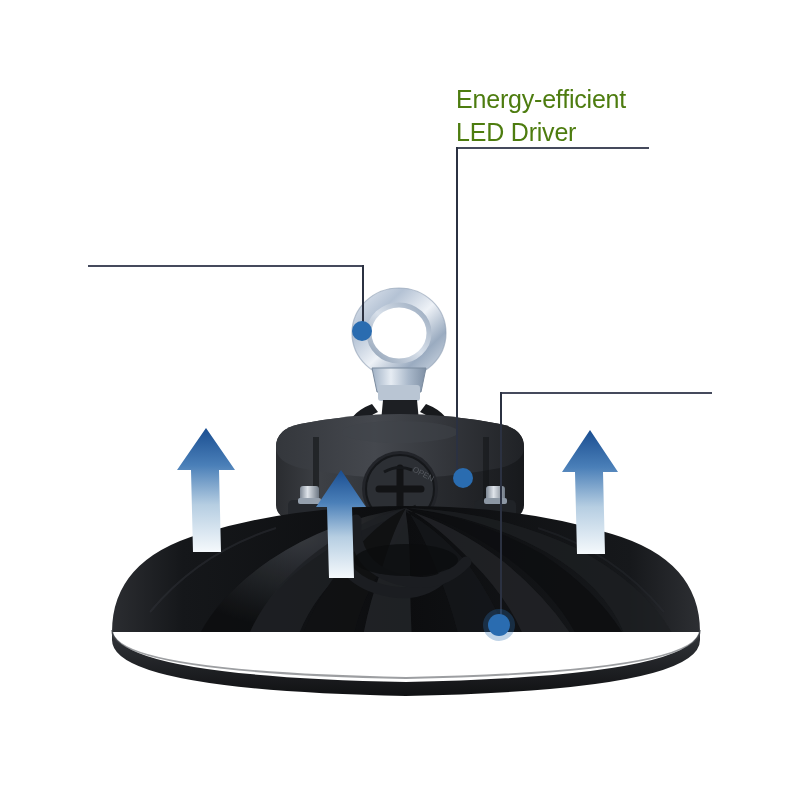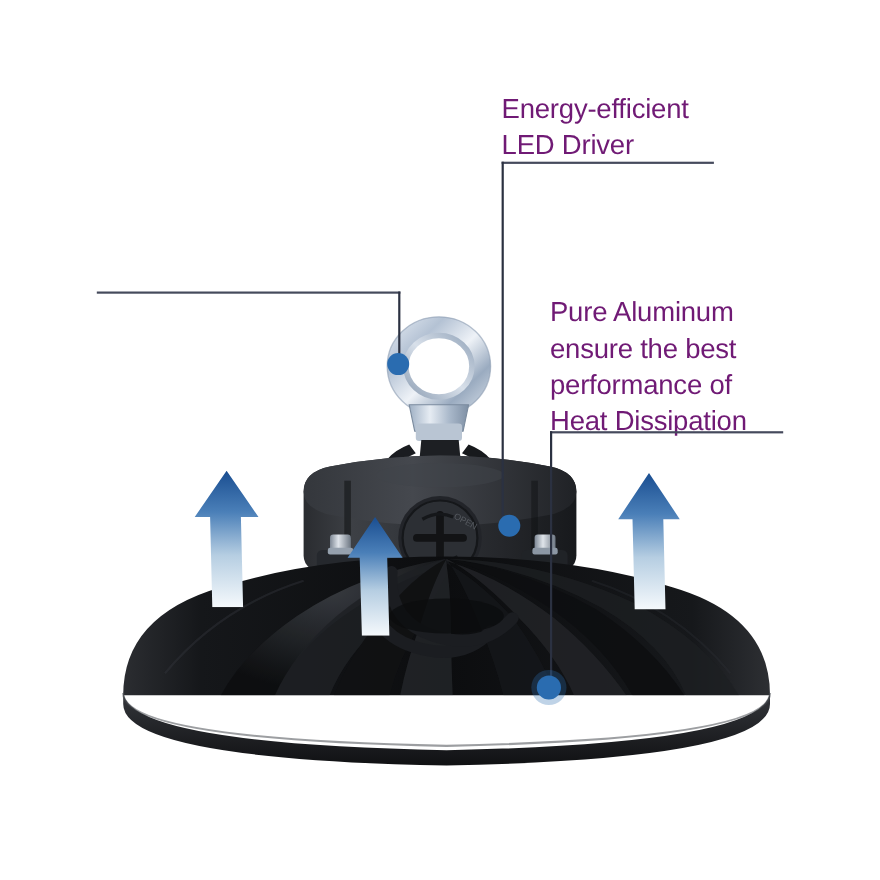--- a/index.html
+++ b/index.html
@@ -10,21 +10,21 @@
   #canvas {
     position: relative;
     width: 800px;
     height: 800px;
     background: #ffffff;
     overflow: hidden;
     font-family: "Liberation Sans", sans-serif;
   }
   .callout-label {
     position: absolute;
-    color: #701a75;
+    color: #4d7c0f;
     font-size: 25px;
     line-height: 1.32;
     letter-spacing: -0.2px;
     white-space: pre-line;
     font-weight: 400;
   }
   #label-hanging-ring { left: 90px;  top: 222px; }
   #label-led-driver   { left: 456px; top: 83px;  }
   #label-pure-alu     { left: 500px; top: 268px; }
 
@@ -210,21 +210,17 @@
   <div class="leader-h" style="left:88px; top:265px; width:276px;"></div>
   <div class="leader-v" style="left:362px; top:265px; height:66px;"></div>
   <div class="dot" style="left:352px; top:321px; width:20px; height:20px;"></div>
 
   <div class="callout-label" id="label-led-driver">Energy-efficient
 LED Driver</div>
   <div class="leader-h" style="left:456px; top:147px; width:193px;"></div>
   <div class="leader-v" style="left:456px; top:147px; height:324px;"></div>
   <div class="dot" style="left:453px; top:468px; width:20px; height:20px;"></div>
 
-  <div class="callout-label" id="label-pure-alu">Pure Aluminum
-ensure the best
-performance of
-Heat Dissipation</div>
   <div class="leader-h" style="left:500px; top:392px; width:212px;"></div>
   <div class="leader-v" style="left:500px; top:392px; height:226px;"></div>
   <div class="dot halo" style="left:488px; top:614px; width:22px; height:22px;"></div>
 
 </div>
 
 </body></html>

